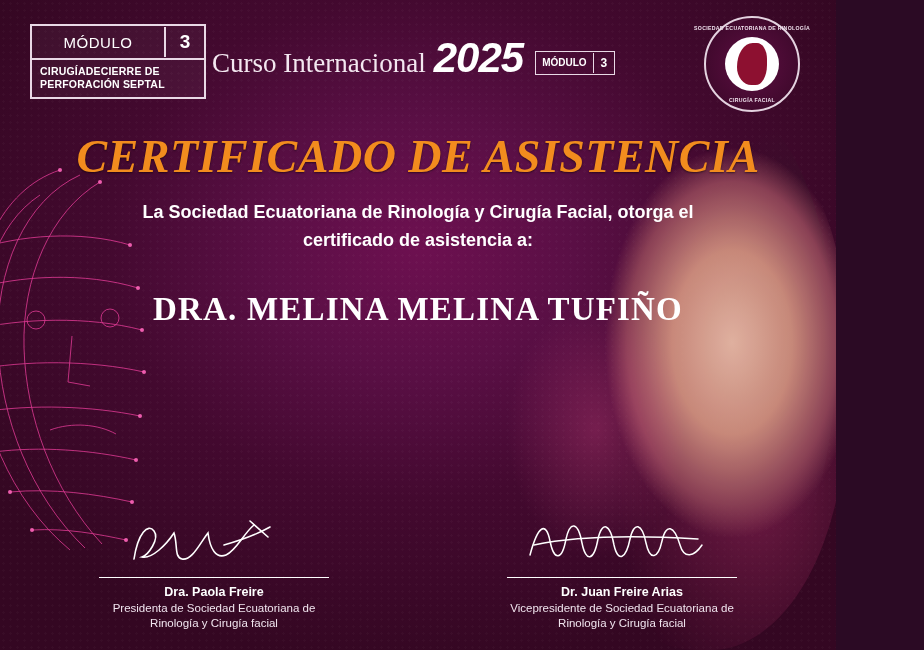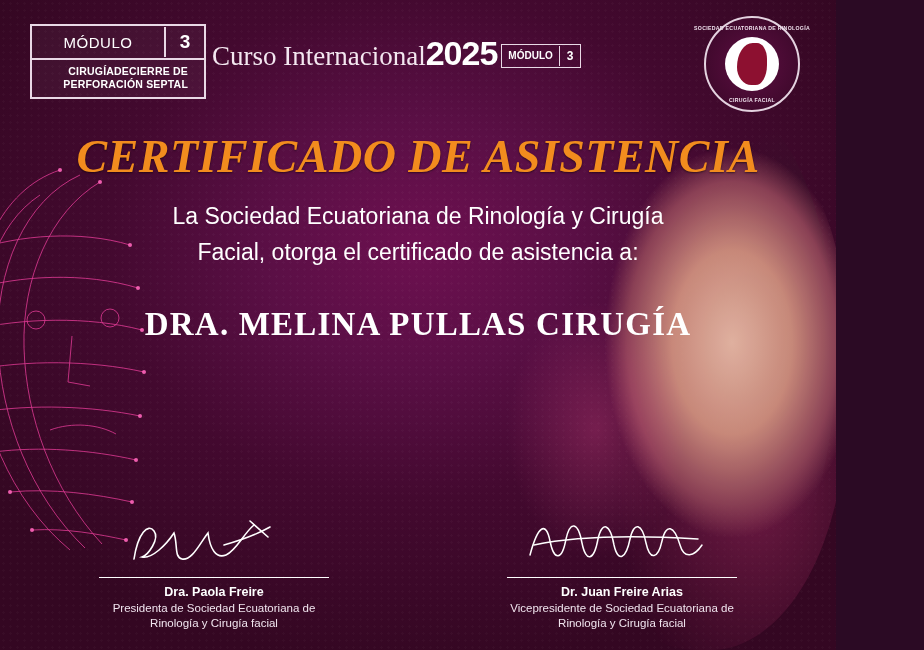--- a/index.html
+++ b/index.html
@@ -107,43 +107,45 @@
   .module-top .num {
     width: 38px;
     text-align: center;
     font-size: 19px;
     font-weight: bold;
     border-left: 2px solid #e9d9e6;
     line-height: 30px;
     color: #ffffff;
   }
   .module-bottom {
-    padding: 5px 16px 6px;
-    text-align: right;
+    padding: 5px 8px 6px;
+    text-align: left;
     font-size: 10.5px;
     font-weight: bold;
     line-height: 1.25;
     letter-spacing: .2px;
     color: #ffffff;
   }
   .course-line {
     position: absolute;
     left: 212px;
     top: 34px;
     display: flex;
     align-items: baseline;
+    gap: 8px;
   }
   .course-line .curso {
     font-family: "Liberation Serif", serif;
     font-size: 27px;
     color: #f3e7f0;
   }
   .course-line .year {
-    font-size: 34px;
-    font-weight: bold;
+    font-size: 42px;
+    font-weight: bold;
+    font-style: italic;
     color: #ffffff;
     letter-spacing: -1px;
   }
   .mini-module {
     display: inline-flex;
     align-items: center;
     border: 1.5px solid #e9d9e6;
     height: 22px;
     margin-left: 4px;
     transform: translateY(-6px);
@@ -217,22 +219,22 @@
     font-family: "Liberation Serif", serif;
     font-style: italic;
     font-weight: bold;
     font-size: 46px;
     letter-spacing: .5px;
     color: #f28c1e;
     margin: 18px 0 16px;
     text-shadow: 0 1px 2px rgba(0,0,0,.5);
   }
   .subtitle {
-    font-size: 23px;
-    font-weight: normal;
+    font-size: 18px;
+    font-weight: bold;
     line-height: 1.55;
     color: #ffffff;
     margin: 0 auto;
     width: 560px;
   }
   .recipient {
     font-family: "Liberation Serif", serif;
     font-size: 33px;
     font-weight: bold;
     letter-spacing: 1.2px;
@@ -363,21 +365,21 @@
       </div>
       <div class="inner">
         <div class="profile"></div>
       </div>
     </div>
   </div>
 
   <div class="content">
     <div class="title">CERTIFICADO DE ASISTENCIA</div>
     <div class="subtitle">La Sociedad Ecuatoriana de Rinología y Cirugía Facial, otorga el certificado de asistencia a:</div>
-    <div class="recipient">DRA. MELINA PULLAS CIRUGÍA</div>
+    <div class="recipient">DRA. MELINA MELINA TUFIÑO</div>
   </div>
 
   <div class="signatures">
 
     <div class="sig">
       <svg class="scribble" viewBox="0 0 220 56" xmlns="http://www.w3.org/2000/svg">
         <g stroke="#ffffff" stroke-width="1.6" fill="none" stroke-linecap="round">
           <path d="M30 44 C34 18 44 8 50 16 C56 24 44 40 38 42 C48 44 62 30 70 18 C74 30 70 42 78 44 C88 46 96 28 104 18 C106 34 112 44 122 40 C132 36 140 18 150 10"></path>
           <path d="M120 30 C134 26 152 20 166 12"></path>
           <path d="M146 6 L164 22"></path>

